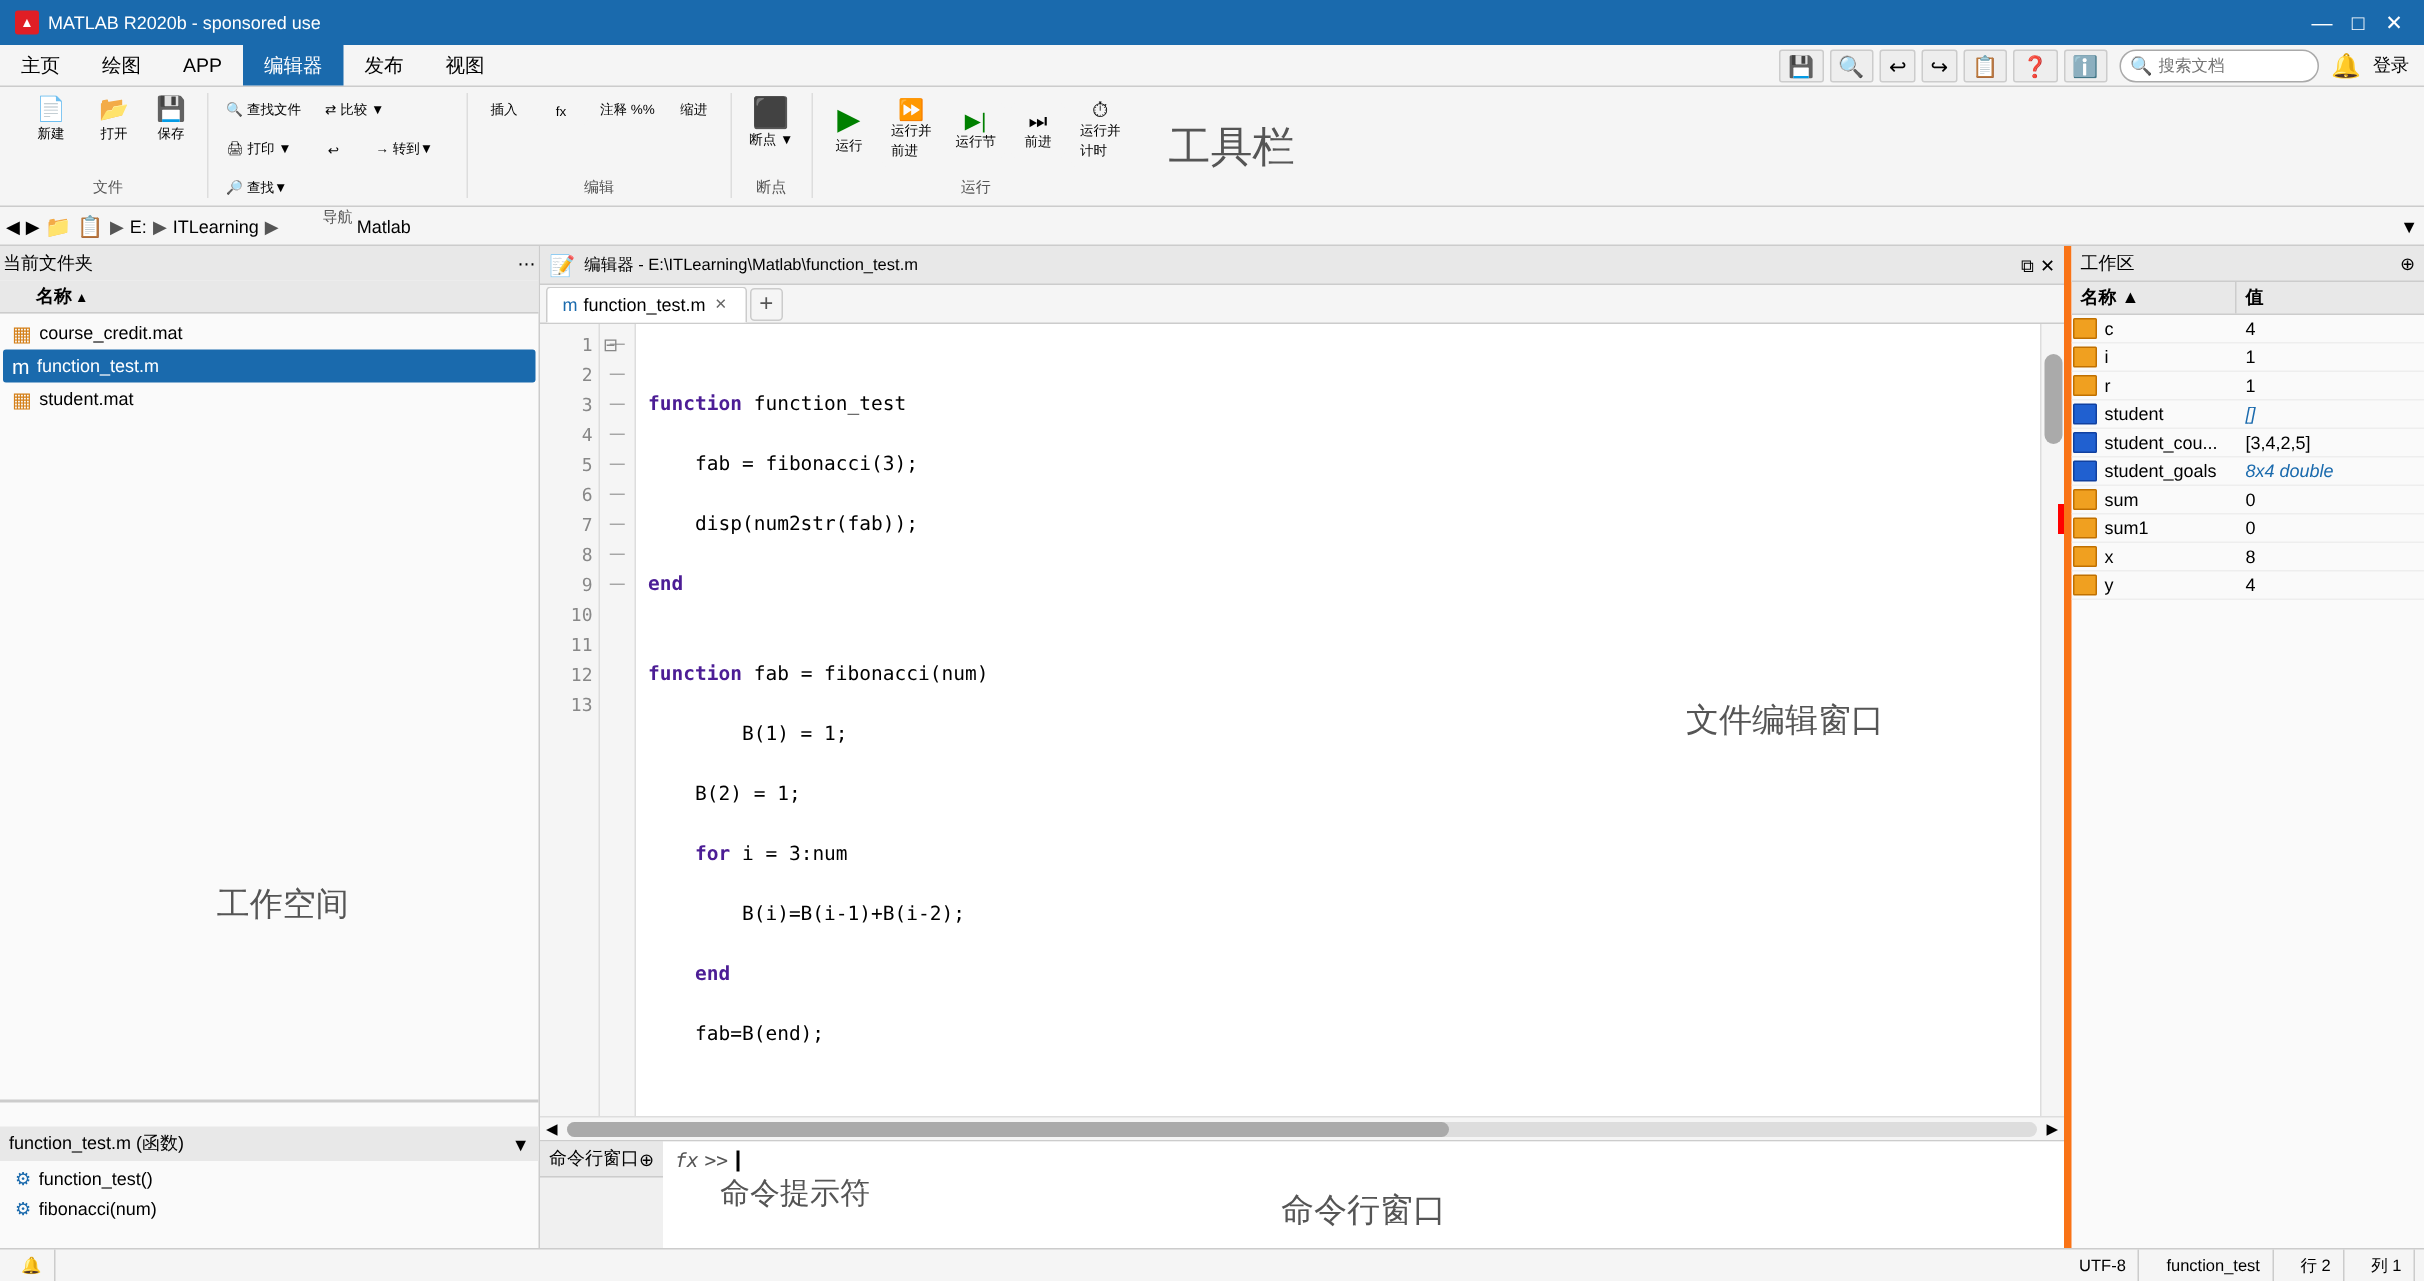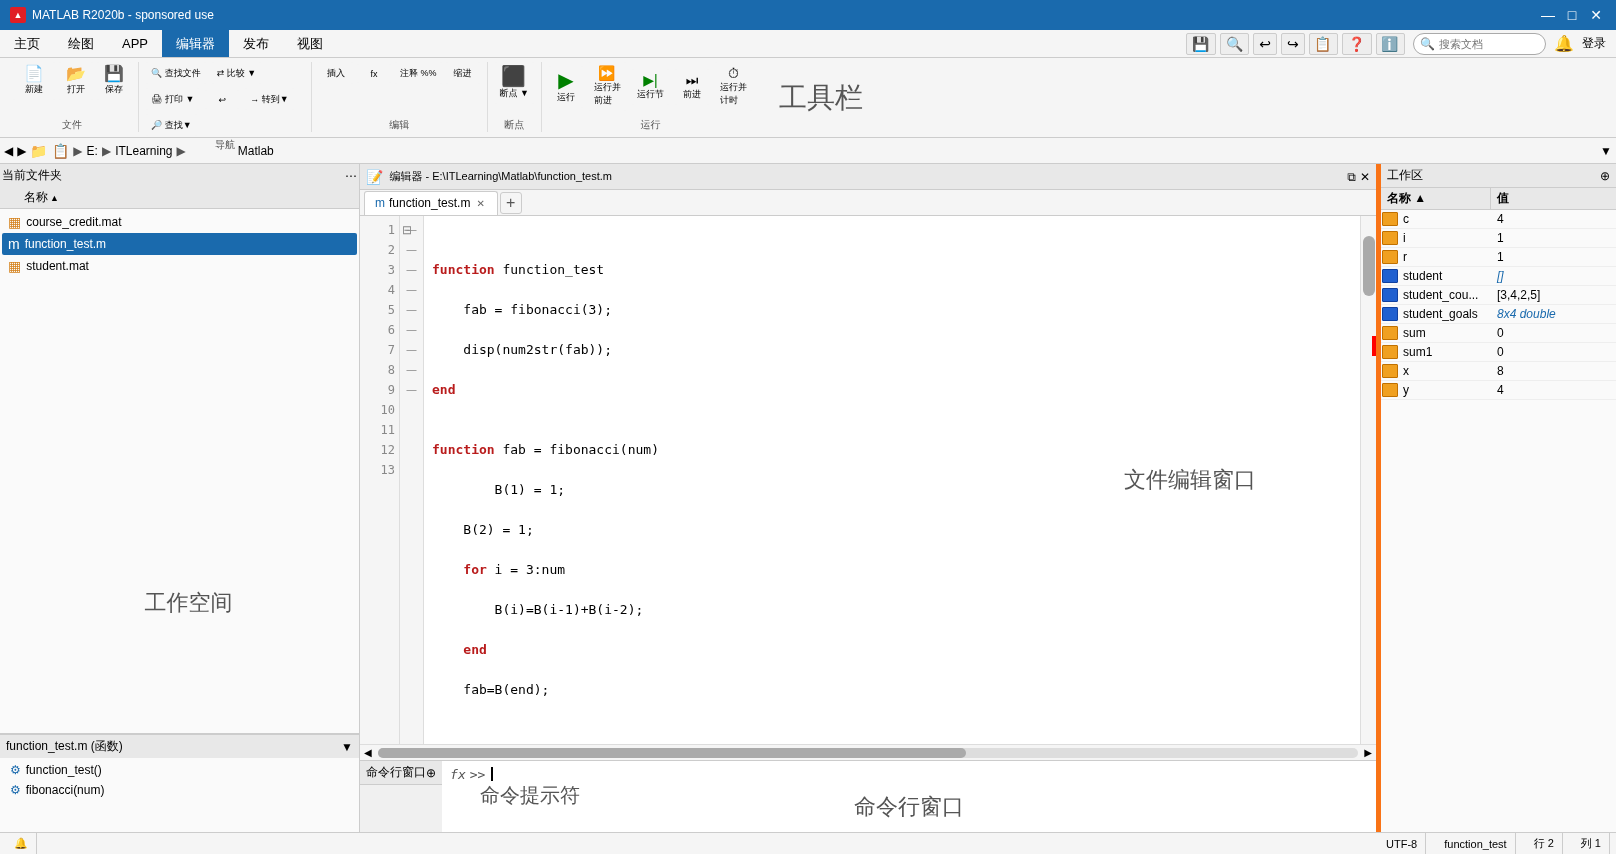--- a/index.html
+++ b/index.html
@@ -38,21 +38,21 @@
     #file-panel { flex: 1; border-bottom: 1px solid #ccc; display: flex; flex-direction: column; }
     #file-panel-header { background: #e8e8e8; padding: 3px 2px; font-size: 12px; display: flex; align-items: center; justify-content: space-between; }
     #file-list { flex: 1; overflow-y: auto; padding: 2px; }
     .file-item { display: flex; align-items: center; padding: 3px 6px; gap: 5px; cursor: pointer; border-radius: 2px; }
     .file-item.selected { background: #1a6aad; color: white; }
     .file-icon { font-size: 14px; }
     .file-icon-mat { color: #d4801a; }
     .file-icon-func { color: #1a6aad; }
 
     #func-panel { height: 120px; display: flex; flex-direction: column; border-top: 1px solid #ccc; }
-    #func-panel-header { background: #e8e8e8; padding: 3px 6px; font-size: 12px; display: flex; align-items: center; justify-content: space-between; }
+    #func-panel-header { background: #e8e8e8; padding: 3px 6px; font-size: 12px; display: flex; align-items: center; justify-content: space-between; margin-top: 16px; }
     #func-list { flex: 1; overflow-y: auto; padding: 2px; }
     .func-item { display: flex; align-items: center; padding: 3px 8px; gap: 5px; cursor: pointer; font-size: 12px; }
     .func-icon { color: #1a6aad; font-size: 12px; }
 
     
     #center-panel { flex: 1; display: flex; flex-direction: column; }
     #editor-area { flex: 1; display: flex; flex-direction: column; border-bottom: 1px solid #ccc; }
     #editor-titlebar { background: #e8e8e8; height: 26px; display: flex; align-items: center; justify-content: space-between; padding: 0 6px; font-size: 11px; border-bottom: 1px solid #ccc; }
     #editor-tabs { display: flex; align-items: center; background: #f5f5f5; border-bottom: 1px solid #ccc; height: 26px; padding: 0 4px; }
     .editor-tab { display: flex; align-items: center; gap: 4px; padding: 0 10px; height: 24px; background: white; border: 1px solid #ccc; border-bottom: none; border-radius: 3px 3px 0 0; cursor: pointer; font-size: 12px; margin-right: 2px; }
@@ -88,21 +88,21 @@
     .ws-icon-blue { background: #2060d0; border-color: #1040a0; }
     .ws-name { flex: 0 0 94px; padding: 2px 4px; overflow: hidden; text-overflow: ellipsis; white-space: nowrap; }
     .ws-val { flex: 1; padding: 2px 4px; color: #000; }
     .ws-val-italic { font-style: italic; color: #1a6aad; }
 
     
     #status-bar { background: #f5f5f5; height: 22px; border-top: 1px solid #ccc; display: flex; align-items: center; font-size: 11px; padding: 0 6px; gap: 10px; position: fixed; bottom: 0; left: 0; right: 0; }
     .status-item { padding: 0 8px; border-right: 1px solid #ccc; height: 100%; display: flex; align-items: center; }
 
     
-    .kw { color: #b91c1c; font-weight: bold; }
+    .kw { color: #4c1d95; font-weight: bold; }
 
     
     .label-annotation { font-size: 22px; color: #555; font-weight: normal; pointer-events: none; }
 
     
     #search-box { background: white; border: 1px solid #aaa; border-radius: 12px; height: 22px; display: flex; align-items: center; padding: 0 6px; gap: 4px; }
     #search-input { border: none; outline: none; font-size: 11px; width: 100px; background: transparent; }
 
     .toolbar-annotation { font-size: 28px; color: #555; align-self: center; margin-left: 20px; }
   </style>
@@ -266,21 +266,21 @@
 <div id="main">
 
   <div id="left-panel">
     <div id="file-panel">
       <div id="file-panel-header">
         <span>当前文件夹</span>
         <span style="cursor:pointer;">⋯</span>
       </div>
 
       <div style="background:#e8e8e8; padding:2px 6px 2px 24px; font-size:12px; border-bottom:1px solid #ccc; display:flex; align-items:center;">
-        <span style="font-weight:normal;text-align:right;">名称</span>
+        <span style="font-weight:bold;text-align:right;">名称</span>
         <span style="font-size:9px; margin-left:2px;">▲</span>
       </div>
       <div id="file-list">
         <div class="file-item">
           <span class="file-icon file-icon-mat">▦</span>
           <span>course_credit.mat</span>
         </div>
         <div class="file-item selected">
           <span class="file-icon file-icon-func" style="color:white;">m</span>
           <span>function_test.m</span>

